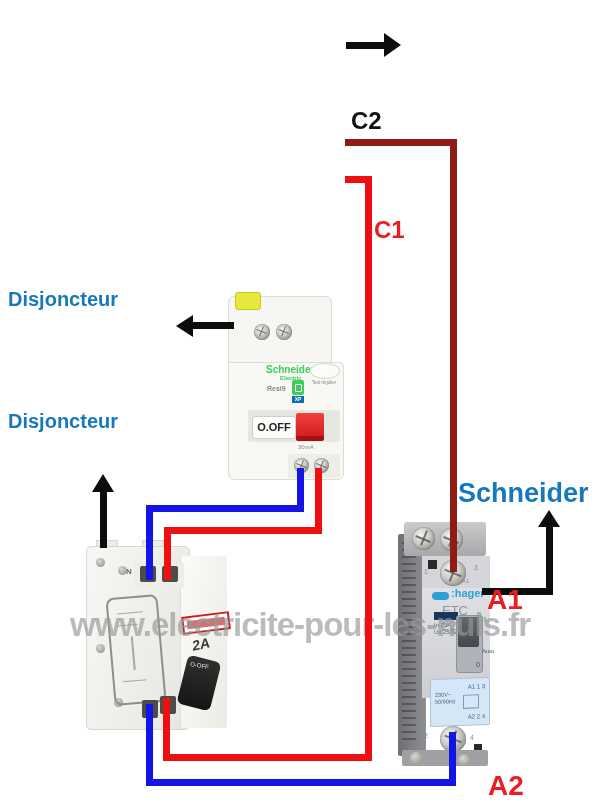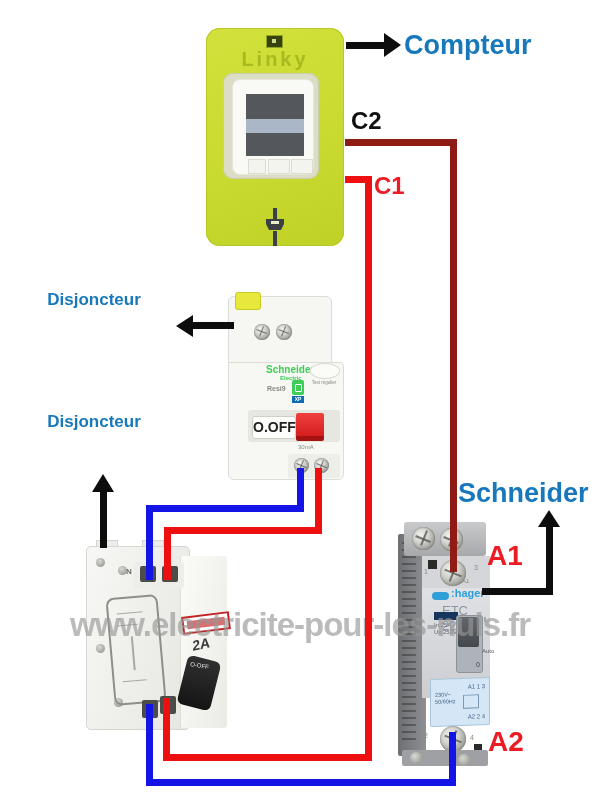--- a/index.html
+++ b/index.html
@@ -14,23 +14,23 @@
   .wire { position:absolute; z-index:30; }
   .arrow, .ah { position:absolute; z-index:40; }
   .lbl { position:absolute; z-index:50; font-weight:700; white-space:nowrap; }
   
   .w-red  { background:var(--wire-red); }
   .w-dred { background:var(--wire-dark-red); }
   .w-blue { background:var(--wire-blue); }
   .shaft  { background:#0d0d0d; }
   
   .lbl-blue { color:var(--label-blue); }
-  .lbl-red  { color:var(--label-red); }
+  .lbl-red  { color:var(--label-red);margin-top:44px; }
   .lbl-black{ color:#111; }
-  .two-line { text-align:center; line-height:31px; font-size:17px; }
+  .two-line { line-height:31px; font-size:20px; }
   .watermark {
     position:absolute; left:0; top:606px; width:600px; text-align:center;
     font-weight:700; font-size:33px; letter-spacing:-1px;
     color:rgba(150,150,150,0.65); white-space:nowrap;
   }
   
   .meter { left:206px; top:28px; width:138px; height:218px; border-radius:14px;
     background:linear-gradient(160deg,#d3e13c,var(--linky-green) 55%,#bfd126);
     box-shadow:inset 0 0 0 1px #b8c927; }
   .meter-square { left:60px; top:7px; width:15px; height:11px; background:#39420f;
@@ -65,21 +65,21 @@
   .sch-logo { font-size:10px; font-weight:700; color:var(--schneider-green); }
   .sch-sub  { font-size:6px;  font-weight:700; color:var(--schneider-green); }
   .tiny { position:absolute; color:#8a8a84; }
   .lock { left:64px; top:88px; width:12px; height:15px; background:var(--schneider-green); border-radius:2px; }
   .lock div { position:absolute; left:3px; top:4px; width:5px; height:6px; border:1px solid #fff; border-radius:1px; }
   .xp { left:64px; top:104px; width:12px; height:7px; background:#0f6cb3; color:#fff; font-size:5px;
     font-weight:700; text-align:center; line-height:7px; }
   .oval { left:82px; top:71px; width:28px; height:14px; border:1.5px solid #d9d9d1; border-radius:50%; background:#fbfbf8; }
   .tog-panel { left:20px; top:118px; width:92px; height:32px; background:#e7e7e2; border-radius:3px; }
   .ooff { left:24px; top:124px; width:42px; height:21px; background:#fdfdfb; border:1px solid #cfcfc7;
-    border-radius:3px; font-size:14px; font-weight:700; color:#222; text-align:center; line-height:21px; }
+    border-radius:3px; font-size:11px; font-weight:700; color:#222; text-align:center; line-height:21px; }
   .redswitch { left:68px; top:121px; width:28px; height:23px; background:linear-gradient(#f04040,#d51f1f);
     border-bottom:5px solid #a51212; border-radius:2px; }
   .term-block { background:#eeeeе8; background-color:#eeeeе8; background:#eeeee8; border-radius:3px; }
   
   .bk-body { left:2px; top:6px; width:102px; height:182px; border-radius:5px;
     background:linear-gradient(105deg,#f7f7f5,#e6e6e1); border:1px solid #d7d7d1; }
   .bk-front { left:96px; top:16px; width:46px; height:172px; border-radius:3px;
     background:linear-gradient(100deg,#fbfbf8,#ebebe6); border-left:1px solid #dfdfd8; }
   .bk-tab { background:#ededea; border:1px solid #d6d6d0; }
   .bk-hole { position:absolute; background:#4c4c48; border-radius:2px; }
@@ -115,42 +115,20 @@
   .ct-label .t { position:absolute; font-size:5.5px; color:#45678a; }
   .ct-bottom { left:4px; top:228px; width:86px; height:16px; background:#9fa0a3; border-radius:2px; }
   
   .ah { width:0; height:0; }
 </style>
 </head>
 <body>
 
 <div id="canvas">
 
-  <div class="abs device meter">
-    <div class="abs meter-square">
-        <div></div>
-      </div>
-    <div class="abs meter-brand">Linky</div>
-    <div class="abs meter-frame"></div>
-    <div class="abs meter-inner"></div>
-    <div class="abs meter-screen">
-      <div class="band-dark" style="height:25px"></div>
-      <div class="band-light" style="height:14px"></div>
-      <div class="band-dark" style="height:23px"></div>
-    </div>
-    <div class="abs meter-key" style="left:42px; top:131px; width:16px; height:13px;"></div>
-    <div class="abs meter-key" style="left:62px; top:131px; width:20px; height:13px;"></div>
-    <div class="abs meter-key" style="left:85px; top:131px; width:20px; height:13px;"></div>
-    <svg class="abs" style="left:56px; top:180px;" width="26" height="40" viewBox="0 0 26 40">
-      <rect x="11" y="0" width="4" height="11" fill="#3b4045"></rect>
-      <path d="M4 11 h18 v5 l-3 6 h-12 l-3 -6 z" fill="#3b4045"></path>
-      <rect x="9" y="13" width="8" height="3" fill="#e9edc4"></rect>
-      <rect x="11" y="23" width="4" height="15" fill="#3b4045"></rect>
-    </svg>
-  </div>
 
   <div class="abs device" style="left:228px; top:292px; width:116px; height:186px;">
     <div class="abs rcbo-upper"></div>
     <div class="abs rcbo-lower"></div>
     <div class="abs clip"></div>
     <div class="screw" style="left:26px; top:32px; width:16px; height:16px;"></div>
     <div class="screw" style="left:48px; top:32px; width:16px; height:16px;"></div>
     <div class="abs sch-logo" style="left:38px; top:72px;">Schneider</div>
     <div class="abs sch-sub" style="left:52px; top:83px;">Electric</div>
     <div class="abs tiny" style="left:39px; top:93px; font-size:7px; font-weight:700;">Resi9</div>
@@ -269,21 +247,20 @@
   <div class="arrow shaft" style="left:192px; top:322px; width:42px; height:7px;"></div>
   <div class="ah" style="left:176px; top:315px; border-top:11px solid transparent; border-bottom:11px solid transparent; border-right:17px solid #0d0d0d;"></div>
 
   <div class="arrow shaft" style="left:100px; top:490px; width:7px; height:58px;"></div>
   <div class="ah" style="left:92px; top:474px; border-left:11px solid transparent; border-right:11px solid transparent; border-bottom:18px solid #0d0d0d;"></div>
 
   <div class="arrow shaft" style="left:482px; top:588px; width:70px; height:7px;"></div>
   <div class="arrow shaft" style="left:546px; top:526px; width:7px; height:69px;"></div>
   <div class="ah" style="left:538px; top:510px; border-left:11px solid transparent; border-right:11px solid transparent; border-bottom:17px solid #0d0d0d;"></div>
 
-  <div class="lbl lbl-blue" style="left:404px; top:30px; font-size:27px;">Compteur</div>
 
   <div class="lbl lbl-black" style="left:351px; top:107px; font-size:24px;">C2</div>
   <div class="lbl lbl-red" style="left:374px; top:172px; font-size:24px;">C1</div>
 
   <div class="lbl lbl-blue two-line" style="left:8px; top:284px; width:172px;">
     <div>Disjoncteur</div>
   </div>
 
   <div class="lbl lbl-blue two-line" style="left:8px; top:406px; width:172px;">
     <div>Disjoncteur</div>

